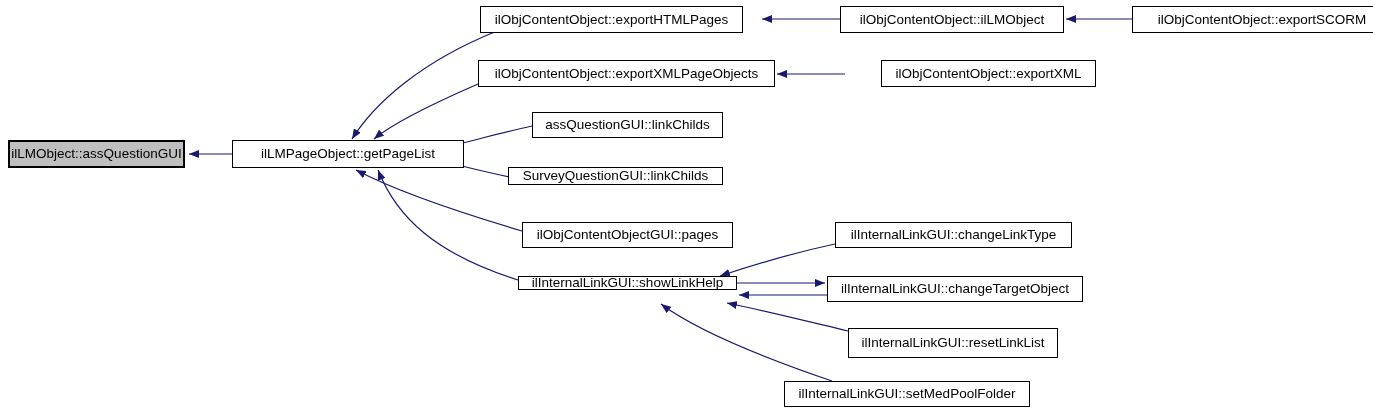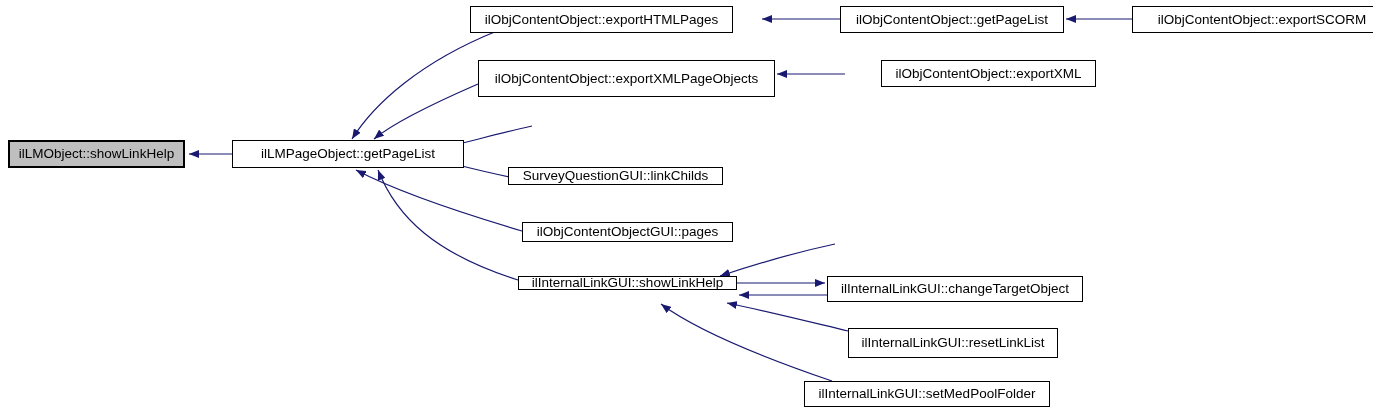--- a/index.html
+++ b/index.html
@@ -59,41 +59,43 @@
     <path class="edge" d="M 520,179 C 488,173 466,167 438,160" marker-end="url(#arrow)"></path>
     <path class="edge" d="M 522,231 C 458,212 394,190 356,170" marker-end="url(#arrow)"></path>
     <path class="edge" d="M 518,280 C 436,254 397,218 378,170" marker-end="url(#arrow)"></path>
     <path class="edge" d="M 835,244 C 788,254 753,265 720,276" marker-end="url(#arrow)"></path>
     <path class="edge" d="M 737,283 L 825,283" marker-end="url(#arrow)"></path>
     <path class="edge" d="M 827,295 L 739,295" marker-end="url(#arrow)"></path>
     <path class="edge" d="M 848,331 C 798,319 762,310 727,303" marker-end="url(#arrow)"></path>
     <path class="edge" d="M 832,381 C 744,351 692,327 661,304" marker-end="url(#arrow)"></path>
   </svg>
 
-  <div class="node focused" style="left:8px;top:140px;width:177px;height:28px">ilLMObject::showLinkHelp</div>
+  <div class="node focused" style="left:8px;top:140px;width:177px;height:28px">ilLMObject::assQuestionGUI</div>
 
   <div class="node" style="left:232px;top:140px;width:232px;height:28px">ilLMPageObject::getPageList</div>
 
-  <div class="node" style="left:470px;top:6px;width:263px;height:27px">ilObjContentObject::exportHTMLPages</div>
+  <div class="node" style="left:480px;top:6px;width:263px;height:27px">ilObjContentObject::exportHTMLPages</div>
 
-  <div class="node" style="left:840px;top:6px;width:224px;height:27px">ilObjContentObject::getPageList</div>
+  <div class="node" style="left:840px;top:6px;width:224px;height:27px">ilObjContentObject::ilLMObject</div>
 
   <div class="node" style="left:1132px;top:6px;width:260px;height:27px">ilObjContentObject::exportSCORM</div>
 
-  <div class="node" style="left:478px;top:60px;width:297px;height:37px">ilObjContentObject::exportXMLPageObjects</div>
+  <div class="node" style="left:478px;top:60px;width:297px;height:27px">ilObjContentObject::exportXMLPageObjects</div>
 
   <div class="node" style="left:881px;top:60px;width:215px;height:27px">ilObjContentObject::exportXML</div>
 
+  <div class="node" style="left:532px;top:112px;width:191px;height:26px">assQuestionGUI::linkChilds</div>
 
   <div class="node" style="left:508px;top:167px;width:215px;height:18px">SurveyQuestionGUI::linkChilds</div>
 
-  <div class="node" style="left:522px;top:222px;width:211px;height:20px">ilObjContentObjectGUI::pages</div>
+  <div class="node" style="left:522px;top:222px;width:211px;height:26px">ilObjContentObjectGUI::pages</div>
 
   <div class="node" style="left:518px;top:276px;width:219px;height:14px">ilInternalLinkGUI::showLinkHelp</div>
 
+  <div class="node" style="left:835px;top:222px;width:237px;height:26px">ilInternalLinkGUI::changeLinkType</div>
 
   <div class="node" style="left:827px;top:276px;width:256px;height:26px">ilInternalLinkGUI::changeTargetObject</div>
 
   <div class="node" style="left:848px;top:328px;width:210px;height:30px">ilInternalLinkGUI::resetLinkList</div>
 
-  <div class="node" style="left:804px;top:381px;width:246px;height:26px">ilInternalLinkGUI::setMedPoolFolder</div>
+  <div class="node" style="left:784px;top:381px;width:246px;height:26px">ilInternalLinkGUI::setMedPoolFolder</div>
 
 </div>
 
 </body></html>

